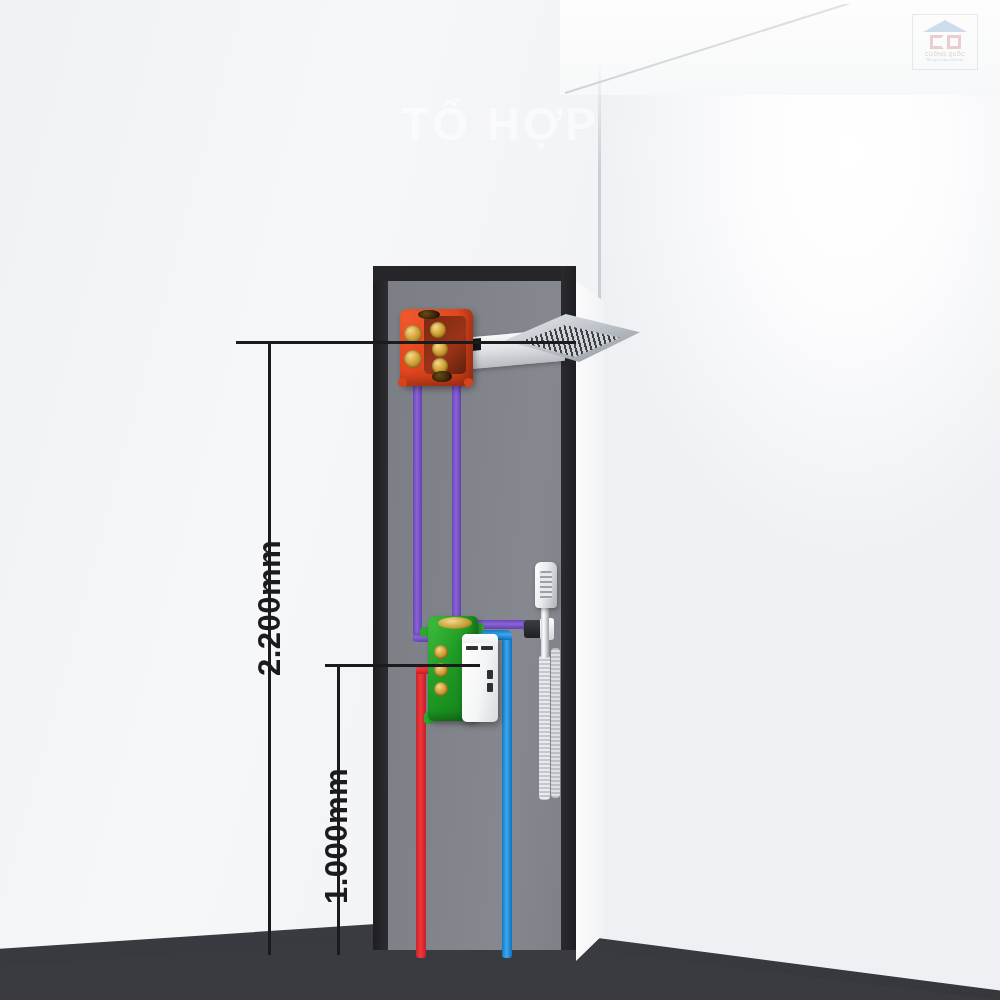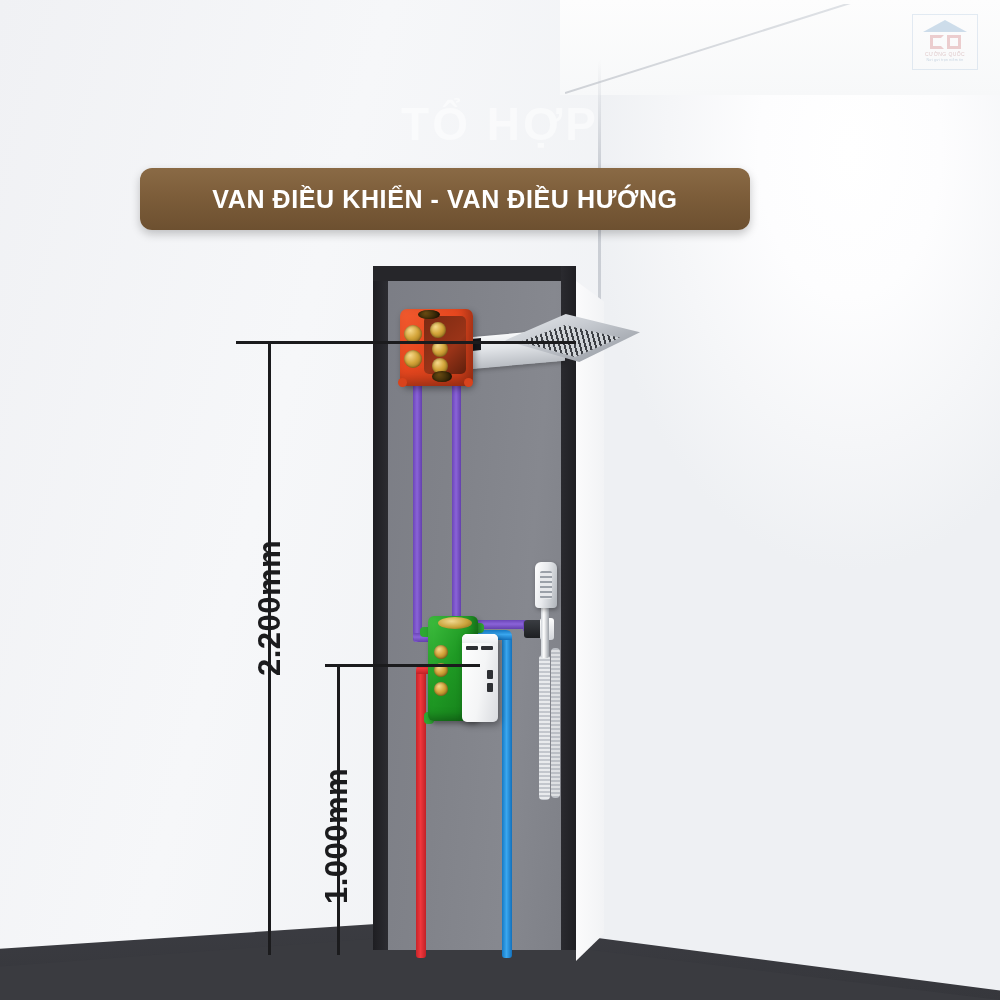--- a/index.html
+++ b/index.html
@@ -367,23 +367,20 @@
   <div class="dim-label rot" style="left:190px; top:590px; width:160px; text-align:center; font-size:31px;">2.200mm</div>
 
   <div class="dim-h" style="left:325px; top:664px; width:155px;"></div>
   <div class="dim-v" style="left:337px; top:664px; height:291px;"></div>
   <div class="dim-label rot" style="left:261px; top:818px; width:152px; text-align:center; font-size:31px;">1.000mm</div>
 
 
   <div class="title-wrap">
     <div class="title-main">TỔ HỢP</div>
   </div>
-  <div class="title-bar">
-    <span class="title-sub">VAN ĐIỀU KHIỂN - VAN ĐIỀU HƯỚNG</span>
-  </div>
 
   <div class="wm">
     <div class="wm-roof"></div>
     <div class="wm-letters">
       <div class="wm-c"></div>
       <div class="wm-o"></div>
     </div>
     <div class="wm-name">CƯỜNG QUỐC</div>
     <div class="wm-tag">Nơi gửi trọn niềm tin</div>
   </div>

